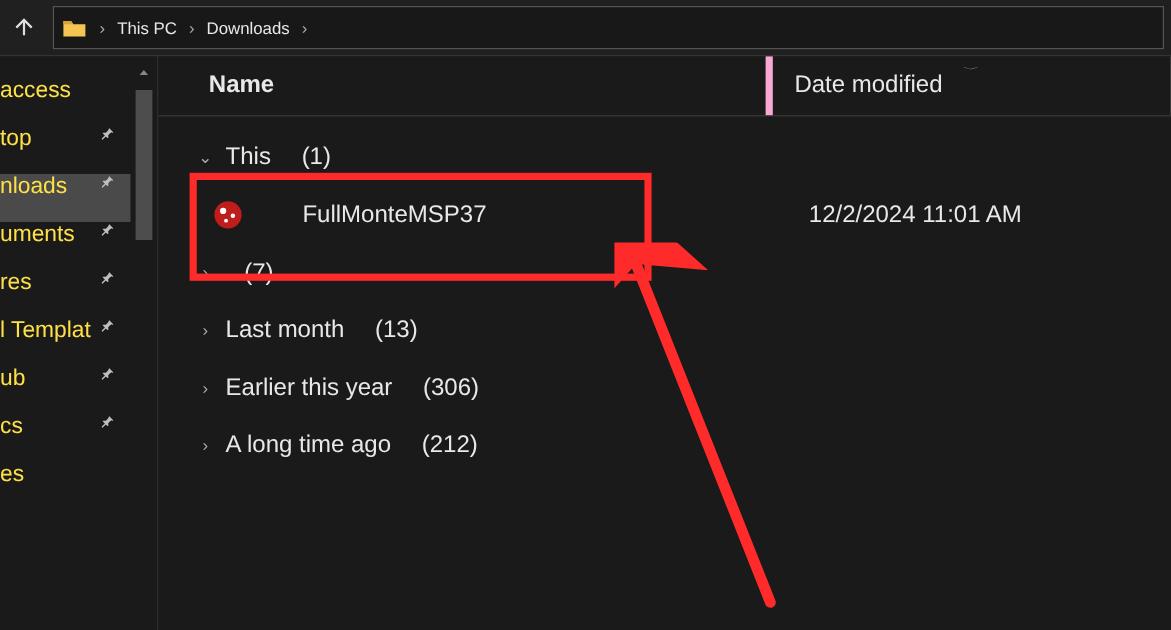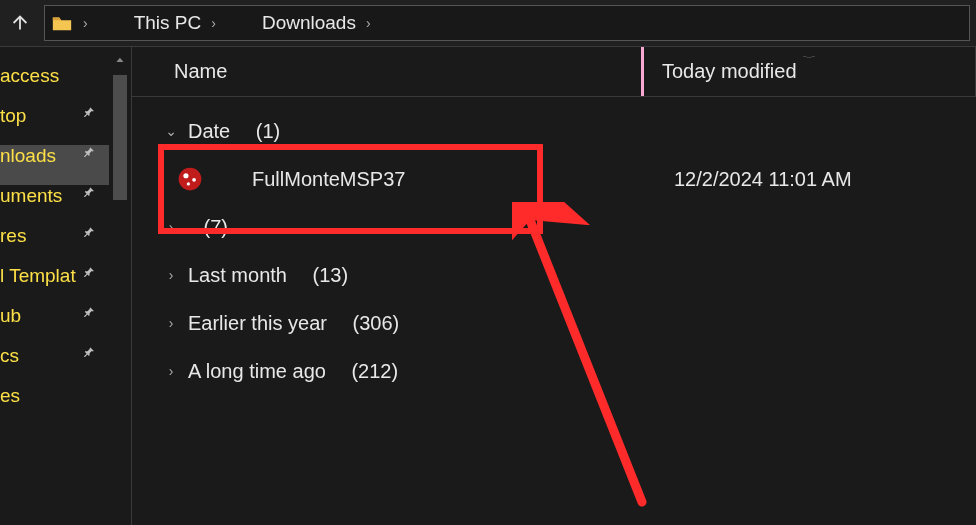--- a/index.html
+++ b/index.html
@@ -44,22 +44,21 @@
     width: 22px; height: 22px;
     display: flex; align-items: center; justify-content: center;
   }
   .crumb-sep {
     color: #aaa;
     padding: 0 4px;
     font-size: 14px;
   }
   .crumb {
     color: #e8e8e8;
-    font-size: 19px;
-    margin-left: 36px;
+    font-size: 14px;
   }
 
   
   .main {
     display: flex;
     height: calc(100% - 47px);
   }
 
   
   .sidebar {
@@ -135,24 +134,25 @@
   .col-headers {
     height: 50px;
     display: flex;
     align-items: center;
     border-bottom: 1px solid #3a3a3a;
     font-size: 20px;
   }
   .col-name {
     width: 512px;
     padding-left: 42px;
-    border-right: 3px solid #f9a8d4;
+    border-right: 6px solid #f9a8d4;
     height: 100%;
     display: flex;
     align-items: center;
+    font-weight: bold;
   }
   .col-date {
     flex: 1;
     padding-left: 18px;
     border-right: 1px solid #3a3a3a;
     height: 100%;
     display: flex;
     align-items: center;
     position: relative;
   }
@@ -322,29 +322,29 @@
   <div class="divider"></div>
 
   <div class="content">
 
     <div class="col-headers">
       <div class="col-name">
         <span>Name</span>
       </div>
       <div class="col-date">
         <span class="col-sort">﹀</span>
-        <span>Today modified</span>
+        <span>Date modified</span>
       </div>
     </div>
 
     <div class="rows">
 
       <div class="group-row">
         <span class="group-chevron">⌄</span>
-        <span>Date</span>&nbsp;<span class="count">(1)</span>
+        <span>This</span>&nbsp;<span class="count">(1)</span>
       </div>
 
       <div class="file-row">
         <div class="file-name-cell">
           <span class="file-icon">
             <svg width="26" height="26" viewBox="0 0 32 32">
               <circle cx="16" cy="16" r="14" fill="#c11c1c"></circle>
               <circle cx="11" cy="12" r="3.2" fill="#fff"></circle>
               <circle cx="21" cy="17" r="2.3" fill="#fff"></circle>
               <circle cx="14" cy="22" r="2" fill="#fff"></circle>

